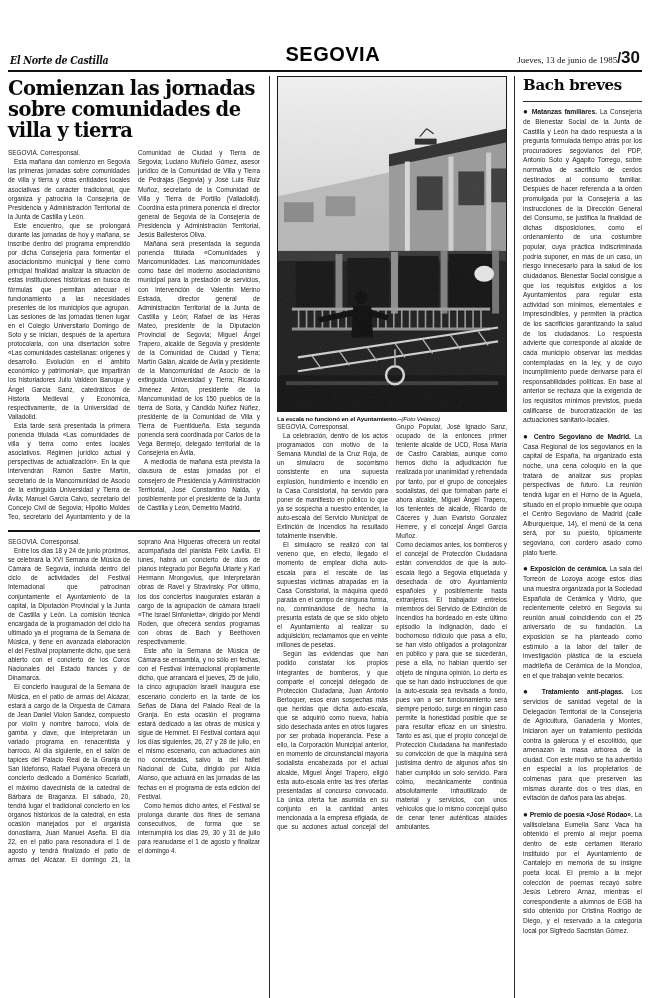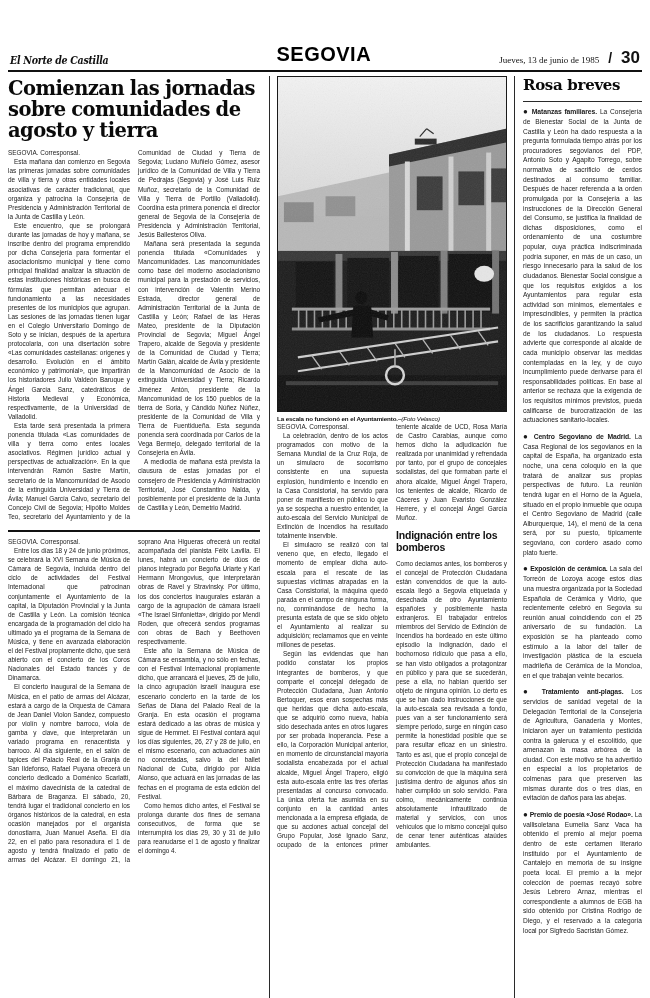--- a/index.html
+++ b/index.html
@@ -49,21 +49,21 @@
     color: #000000;
     margin-left: 40px;
   }
   .dateline {
     font-family: "Liberation Serif", serif;
     font-size: 9px;
     color: #111;
     white-space: nowrap;
     display: flex;
     align-items: baseline;
-    gap: 9px;
+    gap: 0;
   }
   .dateline .pagenum {
     font-family: "Liberation Sans", sans-serif;
     font-weight: 700;
     font-size: 17px;
     line-height: 1;
   }
   .dateline .slash {
     font-family: "Liberation Sans", sans-serif;
     font-weight: 700;
@@ -190,21 +190,21 @@
       <span class="slash">/</span>
       <span class="pagenum">30</span>
     </div>
   </div>
   <div class="rule-top"></div>
 
   <div class="grid">
 
     <div class="col-left">
 
-      <h1 class="headline">Comienzan las jornadas sobre comunidades de agosto y tierra</h1>
+      <h1 class="headline">Comienzan las jornadas sobre comunidades de villa y tierra</h1>
 
       <div class="cols2">
         <p class="body first">SEGOVIA. Corresponsal.</p>
         <p class="body">Esta mañana dan comienzo en Segovia las primeras jornadas sobre comunidades de villa y tierra y otras entidades locales asociativas de carácter tradicional, que organiza y patrocina la Consejería de Presidencia y Administración Territorial de la Junta de Castilla y León.</p>
         <p class="body">Este encuentro, que se prolongará durante las jornadas de hoy y mañana, se inscribe dentro del programa emprendido por dicha Consejería para formentar el asociacionismo municipal y tiene como principal finalidad analizar la situación de estas instituciones históricas en busca de fórmulas que permitan adecuar el funcionamiento a las necesidades presentes de los municipios que agrupan. Las sesiones de las jornadas tienen lugar en el Colegio Universitario Domingo de Soto y se inician, después de la apertura protocolaria, con una disertación sobre «Las comunidades castellanas: orígenes y desarrollo. Evolución en el ámbito económico y patrimonial», que impartirán los historiadores Julio Valdeón Baruque y Ángel García Sanz, catedráticos de Historia Medieval y Económica, respectivamente, de la Universidad de Valladolid.</p>
         <p class="body">Esta tarde será presentada la primera ponencia titulada «Las comunidades de villa y tierra como entes locales asociativos. Régimen jurídico actual y perspectivas de actualización». En la que intervendrán Ramón Sastre Martín, secretario de la Mancomunidad de Asocio de la extinguida Universidad y Tierra de Ávila; Manuel García Calvo, secretario del Concejo Civil de Segovia; Hipólito Moldes Teo, secretario del Ayuntamiento y de la Comunidad de Ciudad y Tierra de Segovia; Luciano Muñielo Gómez, asesor jurídico de la Comunidad de Villa y Tierra de Pedrajas (Segovia) y José Luis Ruiz Muñoz, secretario de la Comunidad de Villa y Tierra de Portillo (Valladolid). Coordina esta primera ponencia el director general de Segovia de la Consejería de Presidencia y Administración Territorial, Jesús Ballesteros Oliva.</p>
         <p class="body">Mañana será presentada la segunda ponencia titulada «Comunidades y Mancomunidades. Las mancomunidades como base del moderno asociacionismo municipal para la prestación de servicios, con intervención de Valentín Merino Estrada, director general de Administración Territorial de la Junta de Castilla y León; Rafael de las Heras Mateo, presidente de la Diputación Provincial de Segovia; Miguel Ángel Trapero, alcalde de Segovia y presidente de la Comunidad de Ciudad y Tierra; Martín Galán, alcalde de Ávila y presidente de la Mancomunidad de Asocio de la extinguida Universidad y Tierra; Ricardo Jiménez Antón, presidente de la Mancomunidad de los 150 pueblos de la tierra de Soria, y Cándido Núñez Núñez, presidente de la Comunidad de Villa y Tierra de Fuentidueña. Esta segunda ponencia será coordinada por Carlos de la Vega Bermejo, delegado territorial de la Consejería en Ávila.</p>
         <p class="body">A mediodía de mañana está prevista la clausura de estas jornadas por el consejero de Presidencia y Administración Territorial, José Constantino Nalda, y posiblemente por el presidente de la Junta de Castilla y León, Demetrio Madrid.</p>
       </div>
 
@@ -349,29 +349,28 @@
       <p class="caption">
         <span>La escala no funcionó en el Ayuntamiento.</span><span class="credit">–(Foto Velasco)</span>
       </p>
 
 
       <div class="cols2">
         <p class="body first">SEGOVIA. Corresponsal.</p>
         <p class="body">La celebración, dentro de los actos programados con motivo de la Semana Mundial de la Cruz Roja, de un simulacro de socorrismo consistente en una supuesta explosión, hundimiento e incendio en la Casa Consistorial, ha servido para poner de manifiesto en público lo que ya se sospecha a nuestro entender, la auto-escala del Servicio Municipal de Extinción de Incendios ha resultado totalmente inservible.</p>
         <p class="body">El simulacro se realizó con tal veneno que, en efecto, llegado el momento de emplear dicha auto-escala para el rescate de las supuestas víctimas atrapadas en la Casa Consistorial, la máquina quedó parada en el campo de ninguna forma, no, conminándose de hecho la presunta estafa de que se sido objeto el Ayuntamiento al realizar su adquisición; reclamamos que en veinte millones de pesetas.</p>
         <p class="body">Según las evidencias que han podido constatar los propios integrantes de bomberos, y que comparte el concejal delegado de Protección Ciudadana, Juan Antonio Bertoquer, esos eran sospechas más que heridas que dicha auto-escala, que se adquirió como nueva, había sido desechada antes en otros lugares por ser probada inoperancia. Pese a ello, la Corporación Municipal anterior, en momento de circunstancial mayoría socialista encabezada por el actual alcalde, Miguel Ángel Trapero, eligió esta auto-escala entre las tres ofertas presentadas al concurso convocado. La única oferta fue asumida en su conjunto en la cantidad antes mencionada a la empresa efigiada, de que su acciones actual concejal del Grupo Popular, José Ignacio Sanz, ocupado de la entonces primer teniente alcalde de UCD, Rosa María de Castro Carabias, aunque como hemos dicho la adjudicación fue realizada por unanimidad y refrendada por tanto, por el grupo de concejales socialistas, del que formaban parte el ahora alcalde, Miguel Ángel Trapero, los tenientes de alcalde, Ricardo de Cáceres y Juan Evaristo González Herrere, y el concejal Ángel García Muñoz.</p>
-        <h3 class="subhead">Indignación entre los bomberos</h3>
         <p class="body lead">Como decíamos antes, los bomberos y el concejal de Protección Ciudadana están convencidos de que la auto-escala llegó a Segovia etiquetada y desechada de otro Ayuntamiento españoles y posiblemente hasta extranjeros. El trabajador entrelos miembros del Servicio de Extinción de Incendios ha bordeado en este último episodio la indignación, dado el bochornoso ridículo que pasa a ello, se han visto obligados a protagonizar en público y para que se sucederán, pese a ella, no habían querido ser objeto de ninguna opinión. Lo cierto es que se han dado instrucciones de que la auto-escala sea revisada a fondo, pues van a ser funcionamiento será siempre periodo, surge en ningún caso permite la honestidad posible que se para resultar eficaz en un siniestro. Tanto es así, que el propio concejal de Protección Ciudadana ha manifestado su convicción de que la máquina será justísima dentro de algunos años sin haber cumplido un solo servicio. Para colmo, mecánicamente continúa absolutamente infrautilizado de material y servicios, con unos vehículos que lo mismo concejal quiso de cenar tener auténticas ataúdes ambulantes.</p>
       </div>
     </div>
 
     <div class="vsep"></div>
 
     <div class="col-right">
-      <h2 class="brief-title">Rosa breves</h2>
+      <h2 class="brief-title">Bach breves</h2>
       <div class="hr-thin"></div>
 
       <div class="brief-item">
         <p class="body lead"><span class="bullet">●</span>&nbsp;<span class="lead-in">Matanzas familiares.</span><span> La Consejería de Bienestar Social de la Junta de Castilla y León ha dado respuesta a la pregunta formulada tiempo atrás por los procuradores segovianos del PDP, Antonio Soto y Agapito Torrego, sobre normativa de sacrificio de cerdos destinados al consumo familiar. Después de hacer referencia a la orden promulgada por la Consejería a las instrucciones de la Dirección General del Consumo, se justifica la finalidad de dichas disposiciones, como el ordenamiento de una costumbre popular, cuya práctica indiscriminada podría suponer, en más de un caso, un riesgo innecesario para la salud de los ciudadanos. Bienestar Social consigue a que los requisitos exigidos a los Ayuntamientos para regular esta actividad son mínimos, elementales e imprescindibles, y permiten la práctica de los sacrificios garantizando la salud de los ciudadanos. Lo respuesta advierte que corresponde al alcalde de cada municipio observar las medidas contempladas en la ley, y de cuyo incumplimiento puede derivarse para él responsabilidades políticas. En base al anterior se rechaza que la exigencia de los requisitos mínimos previstos, pueda calificarse de burocratización de las actuaciones sanitario-locales.</span></p>
       </div>
 
       <div class="brief-item">
         <p class="body lead"><span class="bullet">●</span>&nbsp;<span class="lead-in">Centro Segoviano de Madrid.</span><span> La Casa Regional de los segovianos en la capital de España, ha organizado esta noche, una cena coloquio en la que tratará de analizar sus propias perspectivas de futuro. La reunión tendrá lugar en el Horno de la Aguela, situado en el propio inmueble que ocupa el Centro Segoviano de Madrid (calle Alburquerque, 14), el menú de la cena será, por su puesto, típicamente segoviano, con cordero asado como plato fuerte.</span></p>
       </div>
 

